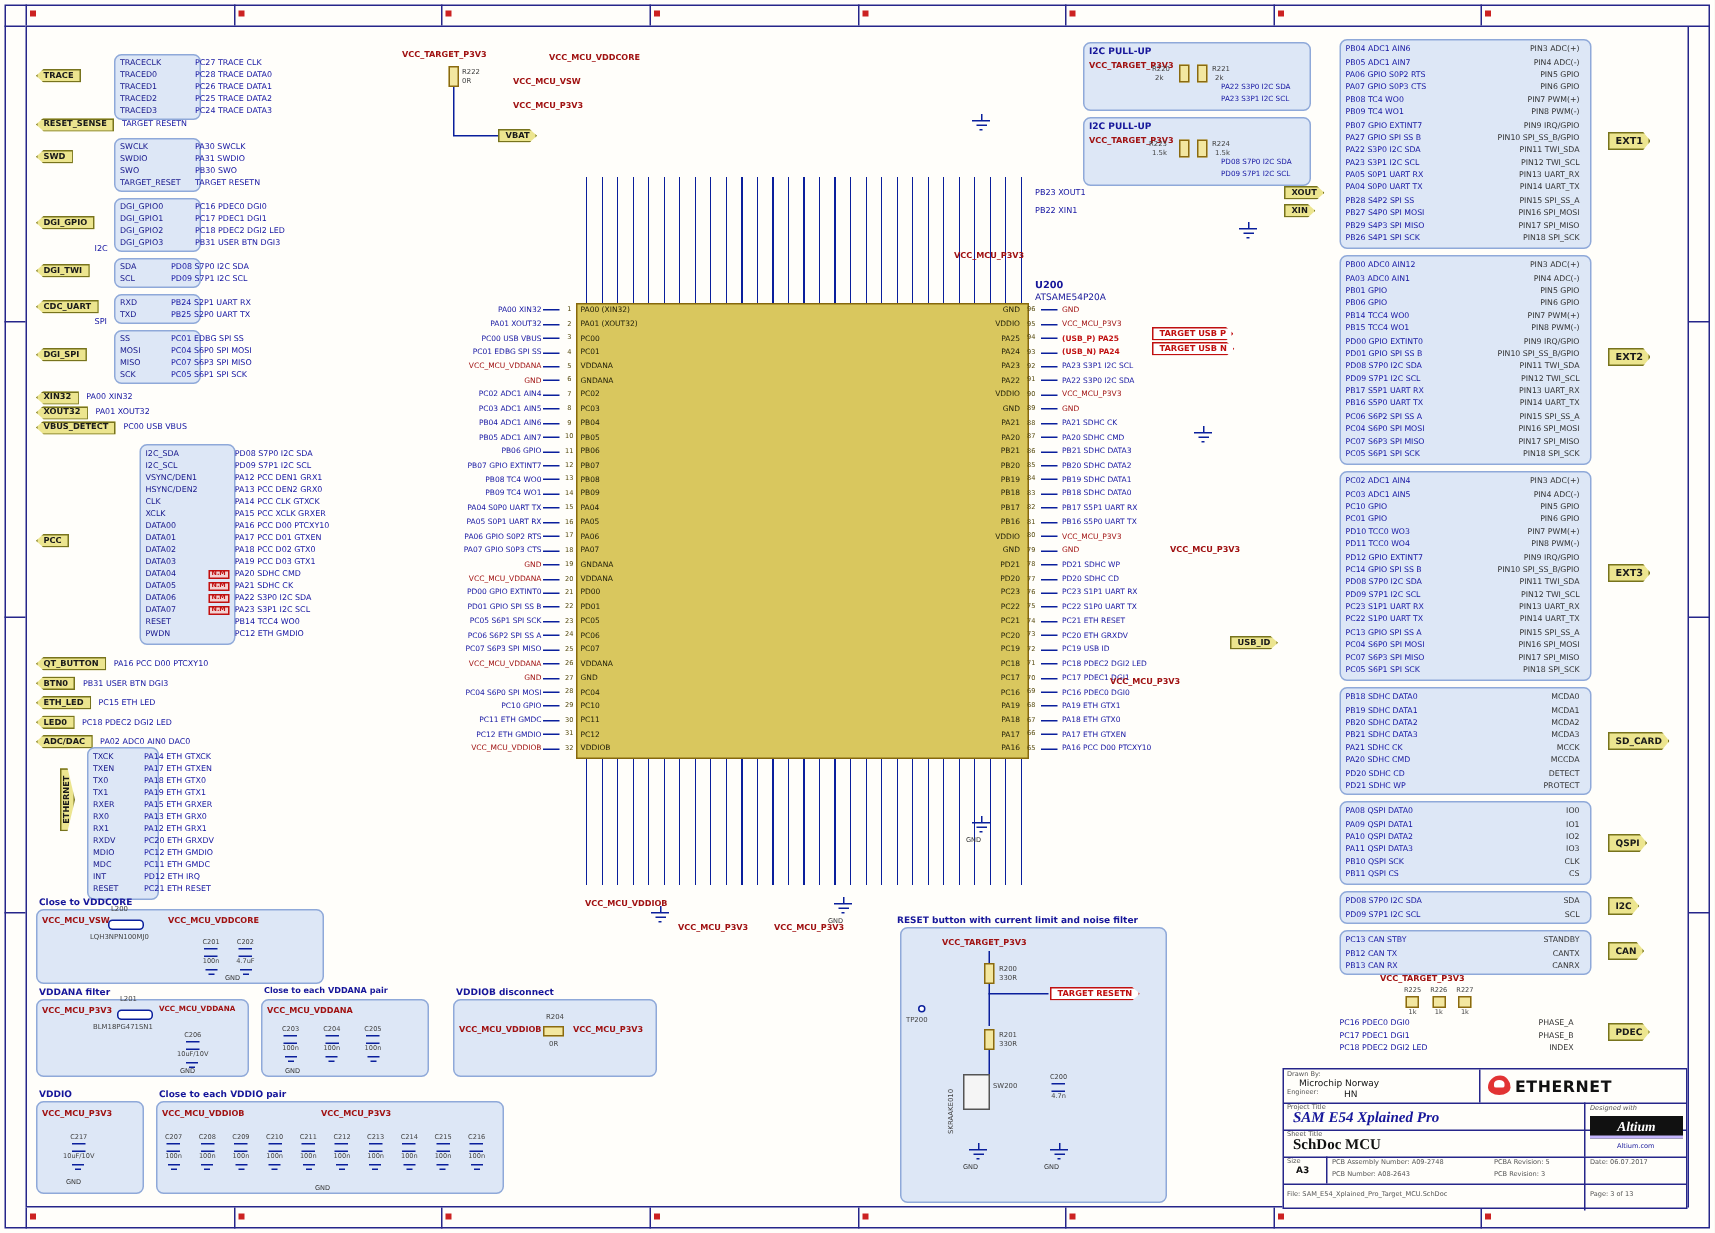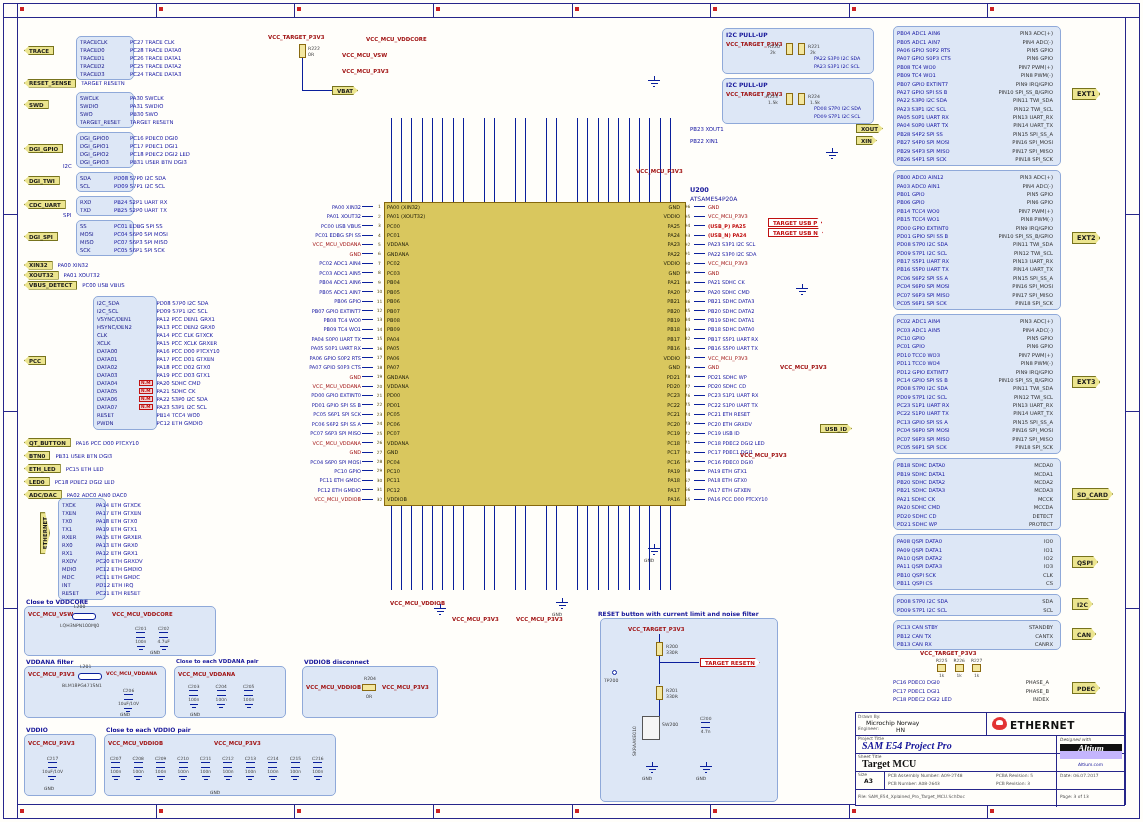--- a/index.html
+++ b/index.html
@@ -74,21 +74,21 @@
 .vtxt{writing-mode:vertical-rl;transform:rotate(180deg)}
 .tb{position:absolute;border:1.2px solid #26268a;background:#fffefa}
 .tb .hl{position:absolute;left:0;right:0;border-top:1px solid #26268a}
 .tb .vl{position:absolute;border-left:1px solid #26268a}
 .tb .lab{position:absolute;font-size:4.4px;color:#555}
 .tb .val{position:absolute;font-size:6px;color:#111}
 .tb .big{position:absolute;font-family:"Liberation Serif",serif;font-style:italic;font-weight:bold;font-size:10px;color:#16169a}
 .logo-mark{position:absolute;width:15px;height:13px;background:#e23333;border-radius:54% 46% 50% 50%/60% 60% 40% 40%}
 .logo-mark::after{content:"";position:absolute;left:4px;top:3px;width:7px;height:5px;background:#fff;border-radius:50% 50% 20% 20%}
 .logo-text{position:absolute;font-size:10.5px;font-weight:900;color:#111;letter-spacing:.4px}
-.alt-box{position:absolute;background:#111;color:#fff;font-family:"Liberation Serif",serif;font-style:italic;font-weight:bold;font-size:9px;display:flex;align-items:center;justify-content:center;border-bottom:8px solid #c4b5fd}
+.alt-box{position:absolute;background:#111;color:#fff;font-family:"Liberation Serif",serif;font-style:italic;font-weight:bold;font-size:9px;display:flex;align-items:center;justify-content:center;border-bottom:2px solid #c4b5fd}
 </style>
 </head>
 <body>
 
 <div class="sheet">
 
   <div class="frame1"></div>
   <div class="frame2"></div>
   <div class="zone-top">
       <div></div>
@@ -1504,23 +1504,23 @@
     <div class="vl" style="left:200px;top:58px;height:36px"></div>
 
     <div class="lab" style="left:2px;top:1px">Drawn By:</div>
     <div class="val" style="left:10px;top:6px">Microchip Norway</div>
     <div class="lab" style="left:2px;top:13px">Engineer:</div>
     <div class="val" style="left:40px;top:13px">HN</div>
     <div class="logo-mark" style="left:136px;top:4px"></div>
     <div class="logo-text" style="left:154px;top:6px">ETHERNET</div>
 
     <div class="lab" style="left:2px;top:23px">Project Title</div>
-    <div class="big" style="left:6px;top:27px">SAM E54 Project Pro</div>
+    <div class="big" style="left:6px;top:27px">SAM E54 Xplained Pro</div>
     <div class="lab" style="left:2px;top:41px">Sheet Title</div>
-    <div class="big" style="left:6px;top:45px;color:#111;font-style:normal">Target MCU</div>
+    <div class="big" style="left:6px;top:45px;color:#111;font-style:normal">SchDoc MCU</div>
 
     <div class="lab" style="left:204px;top:24px;font-style:italic">Designed with</div>
     <div class="alt-box" style="left:204px;top:31px;width:62px;height:15px">Altium</div>
     <div class="lab" style="left:222px;top:49px;color:#16169a">Altium.com</div>
 
     <div class="lab" style="left:2px;top:59px">Size</div>
     <div class="val" style="left:8px;top:64px;font-weight:bold">A3</div>
     <div class="lab" style="left:32px;top:60px">PCB Assembly Number: A09-2748</div>
     <div class="lab" style="left:140px;top:60px">PCBA Revision: 5</div>
     <div class="lab" style="left:32px;top:68px">PCB Number: A08-2643</div>

